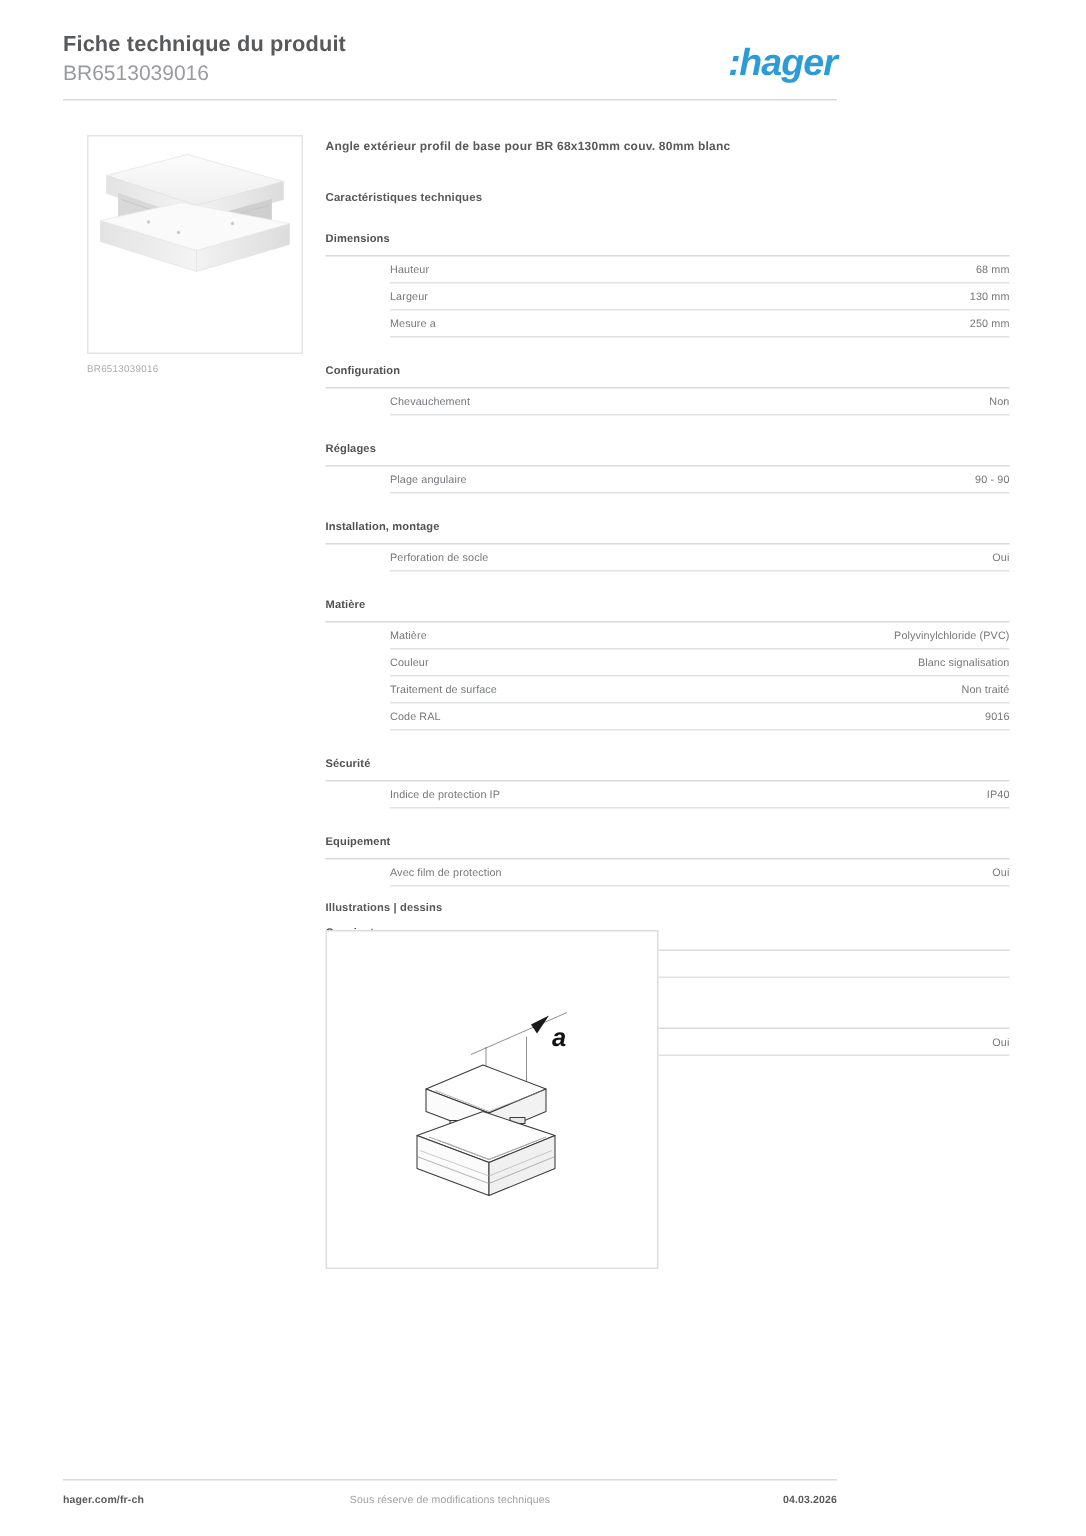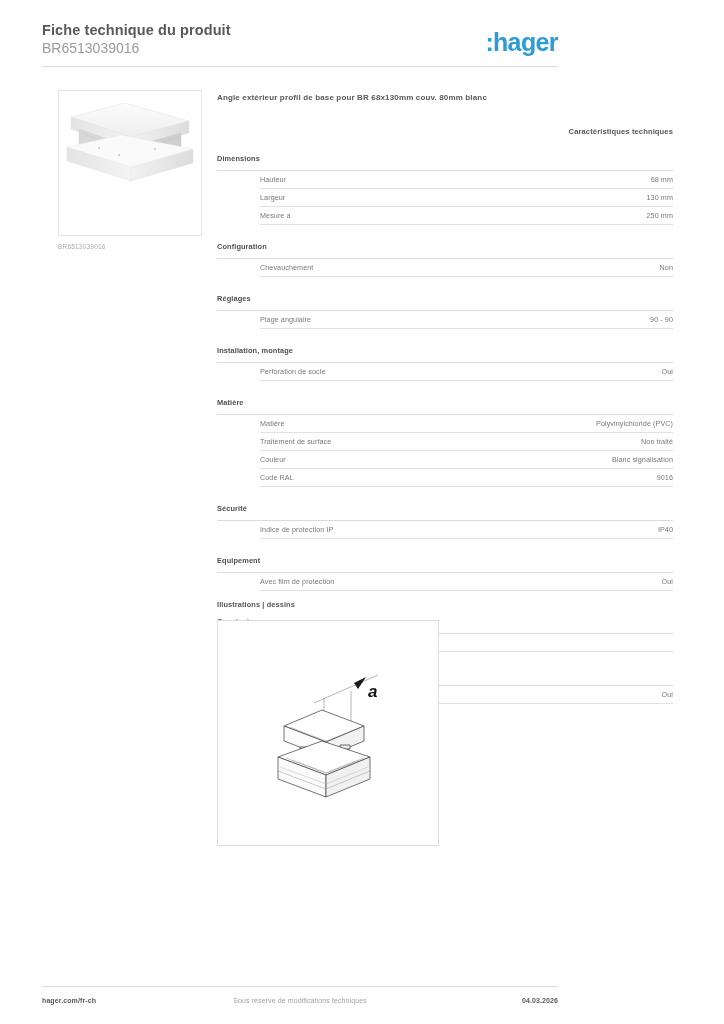--- a/index.html
+++ b/index.html
@@ -46,20 +46,21 @@
     margin: 1px 0 0 0;
   }
   .logo {
     position: absolute;
     right: 0;
     top: 6px;
     font-size: 25px;
     font-weight: bold;
     letter-spacing: -0.6px;
     line-height: 28px;
+    font-style: italic;
   }
   .logo .colon {
     letter-spacing: -1px;
   }
   .header-rule {
     position: absolute;
     left: 42px;
     right: 42px;
     top: 66px;
     height: 1px;
@@ -103,21 +104,20 @@
     margin: 0 0 0 0;
     line-height: 11px;
   }
   .char-title {
     font-size: 7.6px;
     font-weight: bold;
     color: #58595b;
     letter-spacing: 0.1px;
     margin: 23px 0 0 0;
     line-height: 11px;
-    text-align: right;
   }
 
   
   .spec-group { margin-top: 17px; }
   .spec-group.gap-lg { margin-top: 26px; }
   .spec-heading {
     font-size: 7.4px;
     font-weight: bold;
     color: #4f5052;
     letter-spacing: 0.1px;
@@ -295,26 +295,26 @@
             <span class="value">Oui</span>
           </div>
         </div>
         <div class="spec-group">
           <div class="spec-heading">Matière</div>
           <div class="spec-row">
             <span class="label">Matière</span>
             <span class="value">Polyvinylchloride (PVC)</span>
           </div>
           <div class="spec-row">
+            <span class="label">Couleur</span>
+            <span class="value">Blanc signalisation</span>
+          </div>
+          <div class="spec-row">
             <span class="label">Traitement de surface</span>
             <span class="value">Non traité</span>
-          </div>
-          <div class="spec-row">
-            <span class="label">Couleur</span>
-            <span class="value">Blanc signalisation</span>
           </div>
           <div class="spec-row">
             <span class="label">Code RAL</span>
             <span class="value">9016</span>
           </div>
         </div>
         <div class="spec-group">
           <div class="spec-heading">Sécurité</div>
           <div class="spec-row">
             <span class="label">Indice de protection IP</span>

